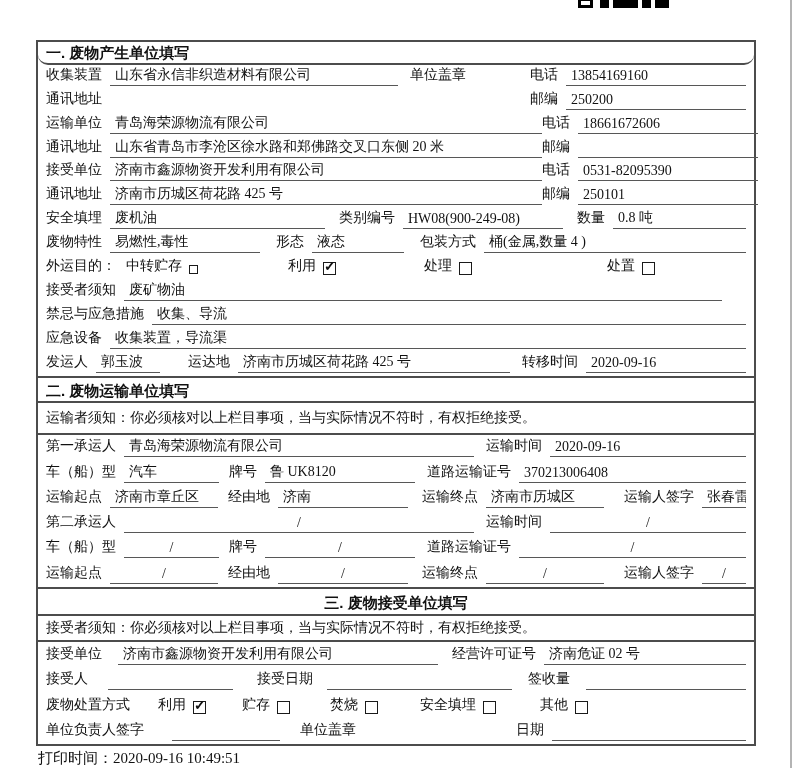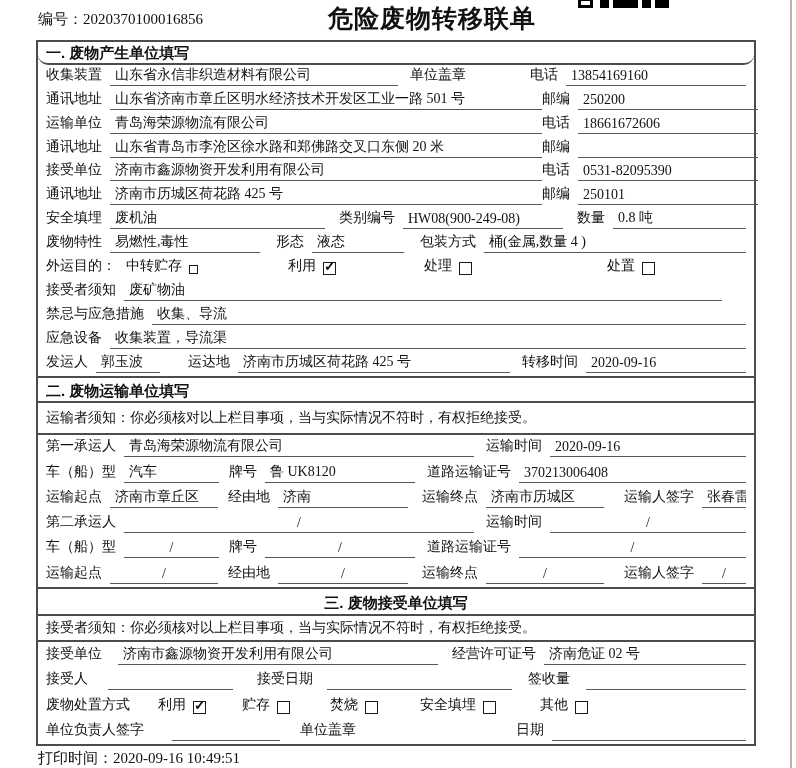--- a/index.html
+++ b/index.html
@@ -60,22 +60,20 @@
         font-size:14px; font-weight:bold; color:#111; line-height:14px; }
   .opt { padding-bottom:2px; flex:0 0 auto;margin-top:48px; }
 
   .print-line { position:absolute; left:38px; top:749px; font-size:15px; white-space:nowrap; }
 </style>
 </head>
 <body>
 
 <div class="page">
 
-  <div class="doc-no"><span>编号：</span><span>2020370100016856</span></div>
-  <div class="doc-title">危险废物转移联单</div>
   <div class="qr">
     <div class="q1"></div>
     <div class="q2"></div>
     <div class="q3"></div>
     <div class="q4"></div>
     <div class="q5"></div>
   </div>
   <div class="edge-line"></div>
 
   <div class="secs">
@@ -86,21 +84,20 @@
       <div class="row">
         <span class="lb">收集装置</span>
         <span class="v w288">山东省永信非织造材料有限公司</span>
         <span class="seal">单位盖章</span>
         <span class="lb mla">电话</span>
         <span class="v w180">13854169160</span>
       </div>
 
       <div class="row">
         <span class="lb">通讯地址</span>
-        <span class="v w432">山东省济南市章丘区明水经济技术开发区工业一路 501 号</span>
         <span class="lb mla">邮编</span>
         <span class="v w180">250200</span>
       </div>
 
       <div class="row">
         <span class="lb">运输单位</span>
         <span class="v w432">青岛海荣源物流有限公司</span>
         <span class="lb mla">电话</span>
         <span class="v w180">18661672606</span>
       </div>

